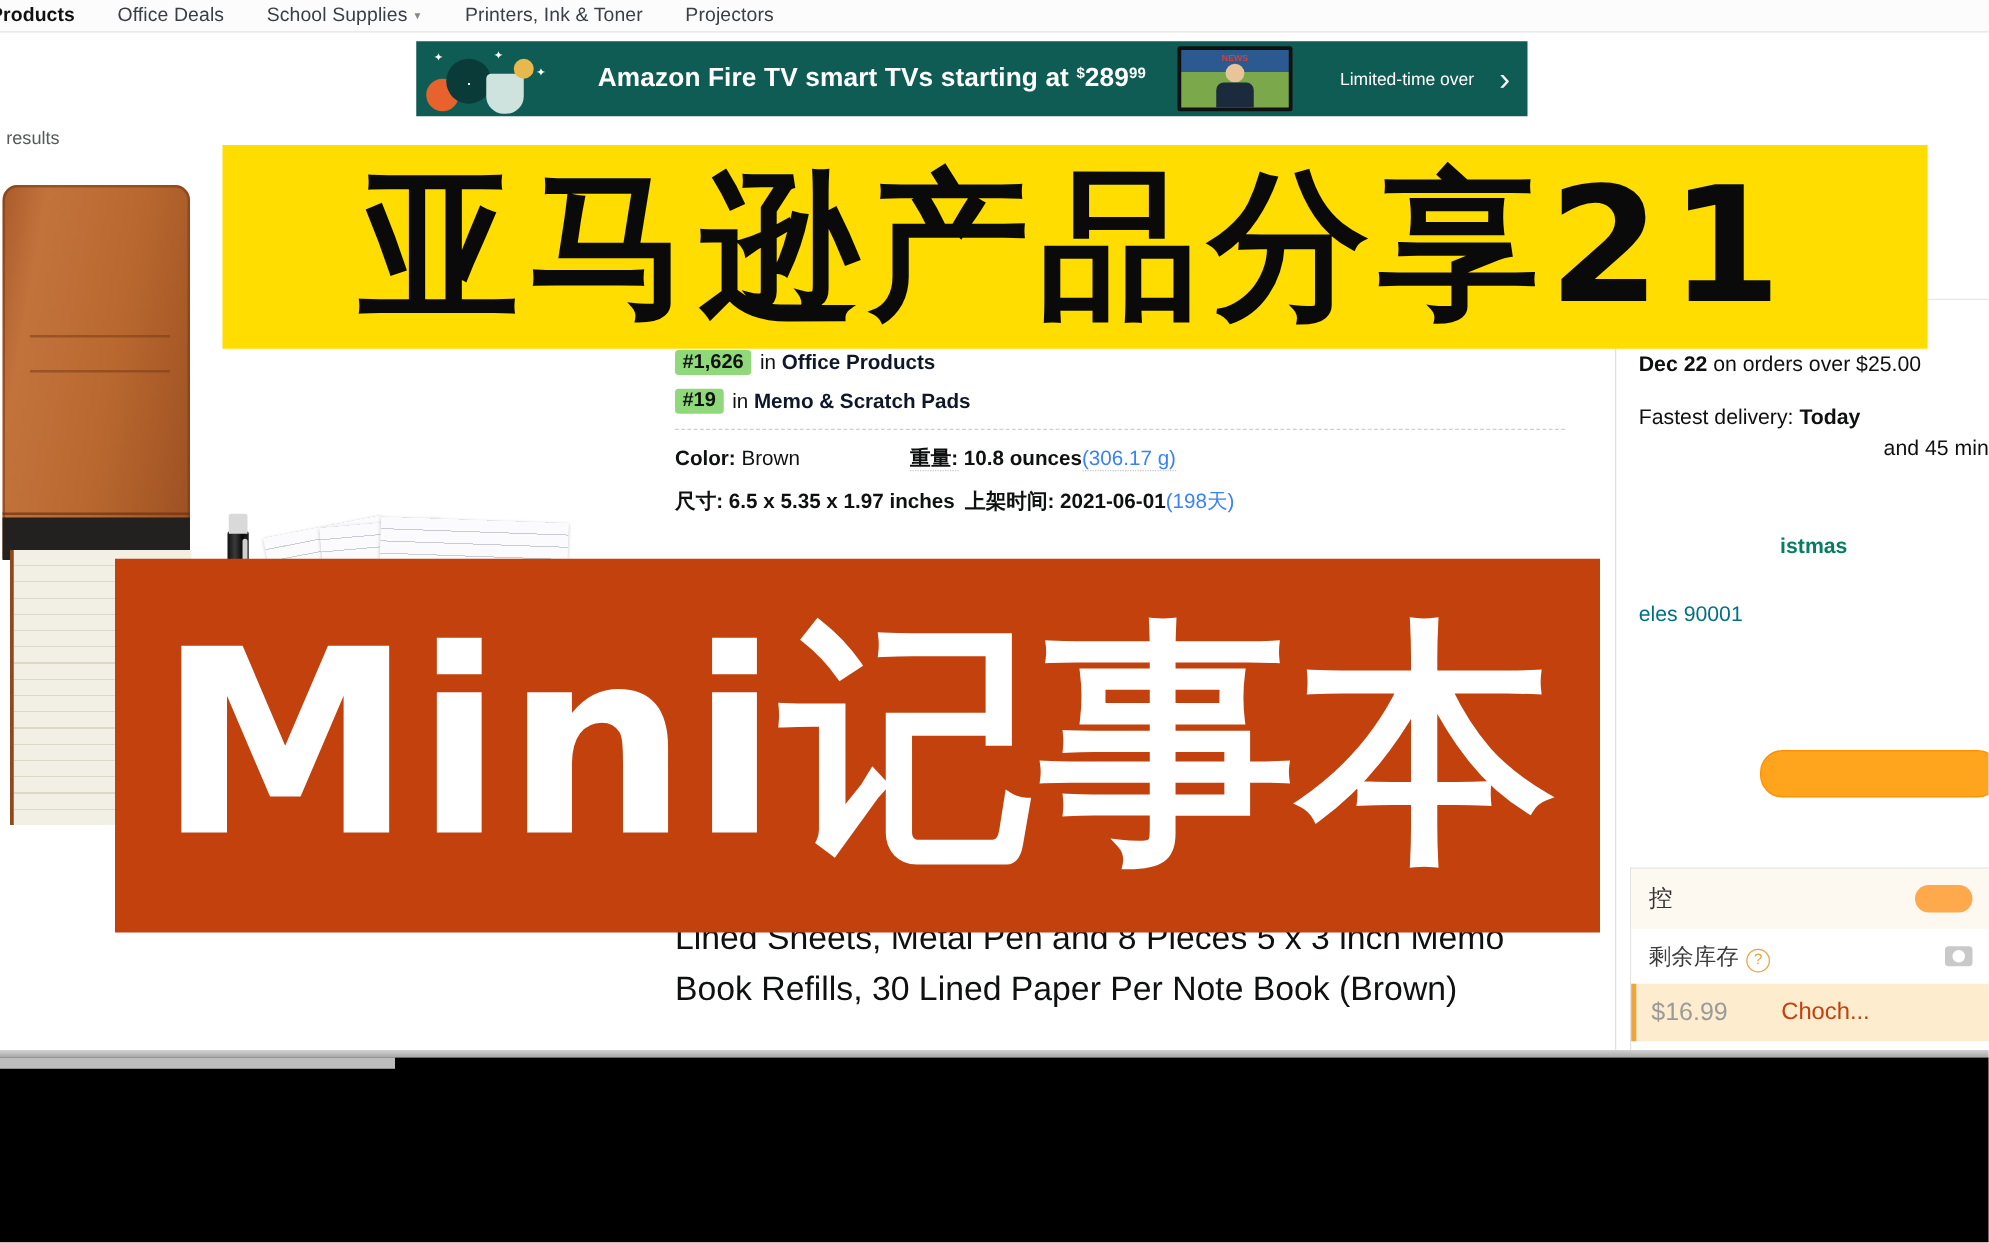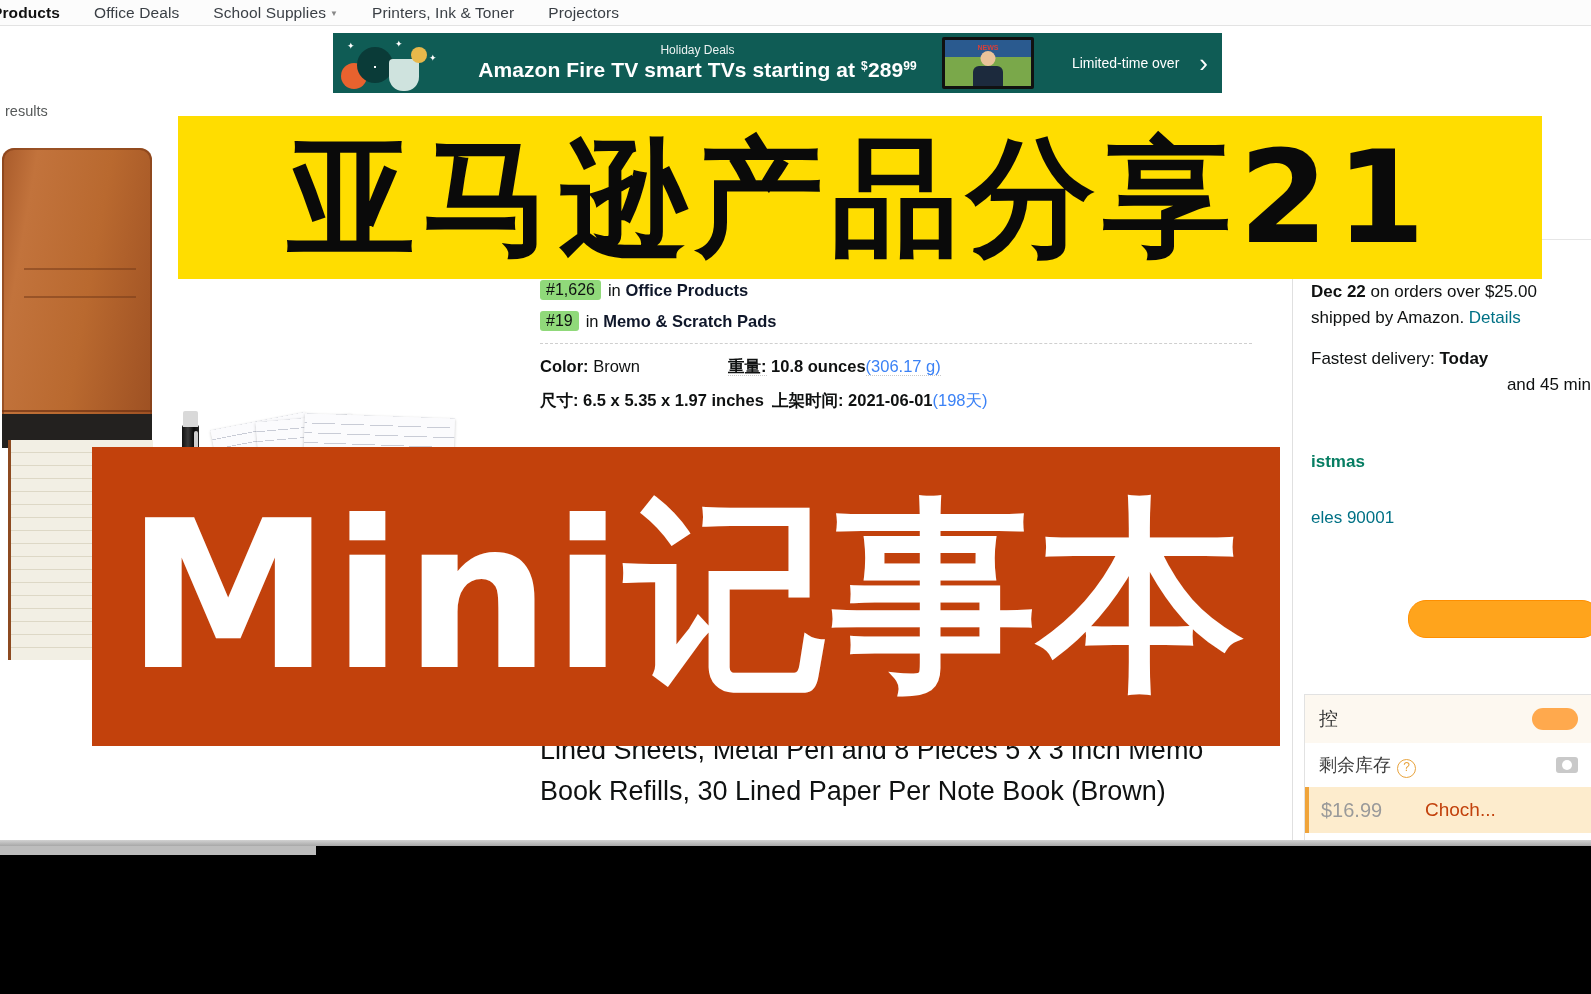--- a/index.html
+++ b/index.html
@@ -68,21 +68,21 @@
      background-image:repeating-linear-gradient(#fbfbfd 0 9px,#c9ccd6 9px 9.8px);}
   .s1{left:14px;top:2px;width:96px;height:150px;transform:rotate(-11deg);}
   .s2{left:52px;top:0px;width:96px;height:152px;transform:rotate(-5deg);}
   .s3{left:92px;top:-2px;width:150px;height:170px;transform:rotate(2deg);}
   .blackpads{position:absolute;left:330px;top:420px;width:240px;height:50px;background:#17181a;
      clip-path:polygon(2% 45%,18% 8%,40% 40%,55% 6%,78% 38%,100% 22%,100% 100%,0 100%);}
 
   
   #details{position:absolute;left:540px;top:280px;width:712px;}
   .rank{display:flex;align-items:center;margin-bottom:11px;font-size:16.5px;color:#0f1111;}
-  .rank .badge{background:#90d97a;color:#0f1111;font-weight:normal;padding:1px 6px;border-radius:3px;margin-right:7px;font-size:16px;}
+  .rank .badge{background:#90d97a;color:#0f1111;font-weight:bold;padding:1px 6px;border-radius:3px;margin-right:7px;font-size:16px;}
   .rank a{color:#0f172a;text-decoration:none;font-weight:bold;}
   .hr{border-top:1px dashed #cfcfcf;margin:12px 0 12px 0;}
   .attrrow{display:flex;align-items:baseline;font-size:16.5px;color:#0f1111;margin-bottom:12px;}
   .attrrow .k{font-weight:bold;}
   .attrrow .c1{width:188px;}
   .attrrow .c2{flex:1;}
   .muted{color:#3b82f6;}
   .ul{border-bottom:1px dotted #c9c9c9;}
 
   
@@ -154,21 +154,20 @@
       <div class="o1"></div>
         <div class="o2"></div>
         <div class="sp"></div>
         <div class="o3"></div>
         <div class="o4"></div>
       <span class="star" style="left:14px;top:8px;">✦</span>
       <span class="star" style="left:62px;top:6px;">✦</span>
       <span class="star" style="left:96px;top:20px;">✦</span>
     </div>
     <div class="adtxt">
-      <div class="adk">Holiday Deals</div>
       <div class="adh"><span>Amazon Fire TV smart TVs starting at </span><span class="cur">$</span><span>289</span><span class="cents">99</span></div>
     </div>
     <div class="tv">
       <div class="scr">
           <div class="txt">NEWS</div>
           <div class="head"></div>
           <div class="body"></div>
         </div>
     </div>
     <div class="lim">Limited-time over</div>
@@ -234,26 +233,25 @@
 
   <div id="ptitle">Lined Sheets, Metal Pen and 8 Pieces 5 x 3 inch Memo Book Refills, 30 Lined Paper Per Note Book (Brown)</div>
 
   <div id="right">
     <div class="ln"><span class="b">ree Shipping</span><span> over</span></div>
     <div class="ln teal">ime</div>
     <div class="ln teal"><span>urns</span> <span class="cv">▼</span></div>
     <div class="blk"></div>
     <div class="ln"><span class="teal">FREE delivery:</span> <span class="cv">▼</span> <span class="b">Wednesday,</span></div>
     <div class="ln"><span class="b">Dec 22</span><span> on orders over $25.00</span></div>
-    <div class="ln"><span>shipped by Amazon. </span><span class="teal">Details</span></div>
     <div style="height:16px"></div>
     <div class="ln"><span>Fastest delivery: </span><span class="b">Today</span></div>
     <div class="ln" style="text-align:right">and 45 min</div>
     <div style="height:52px"></div>
-    <div class="ln grn" style="text-align:left">istmas</div>
+    <div class="ln grn" style="text-align:center">istmas</div>
     <div style="height:30px"></div>
     <div class="ln teal" style="">eles 90001</div>
   </div>
   <div class="cartbtn"></div>
 
   <div id="toolpanel">
     <div class="tp-head">
       <span class="ttl">控</span>
       <span class="pill"></span>
     </div>

